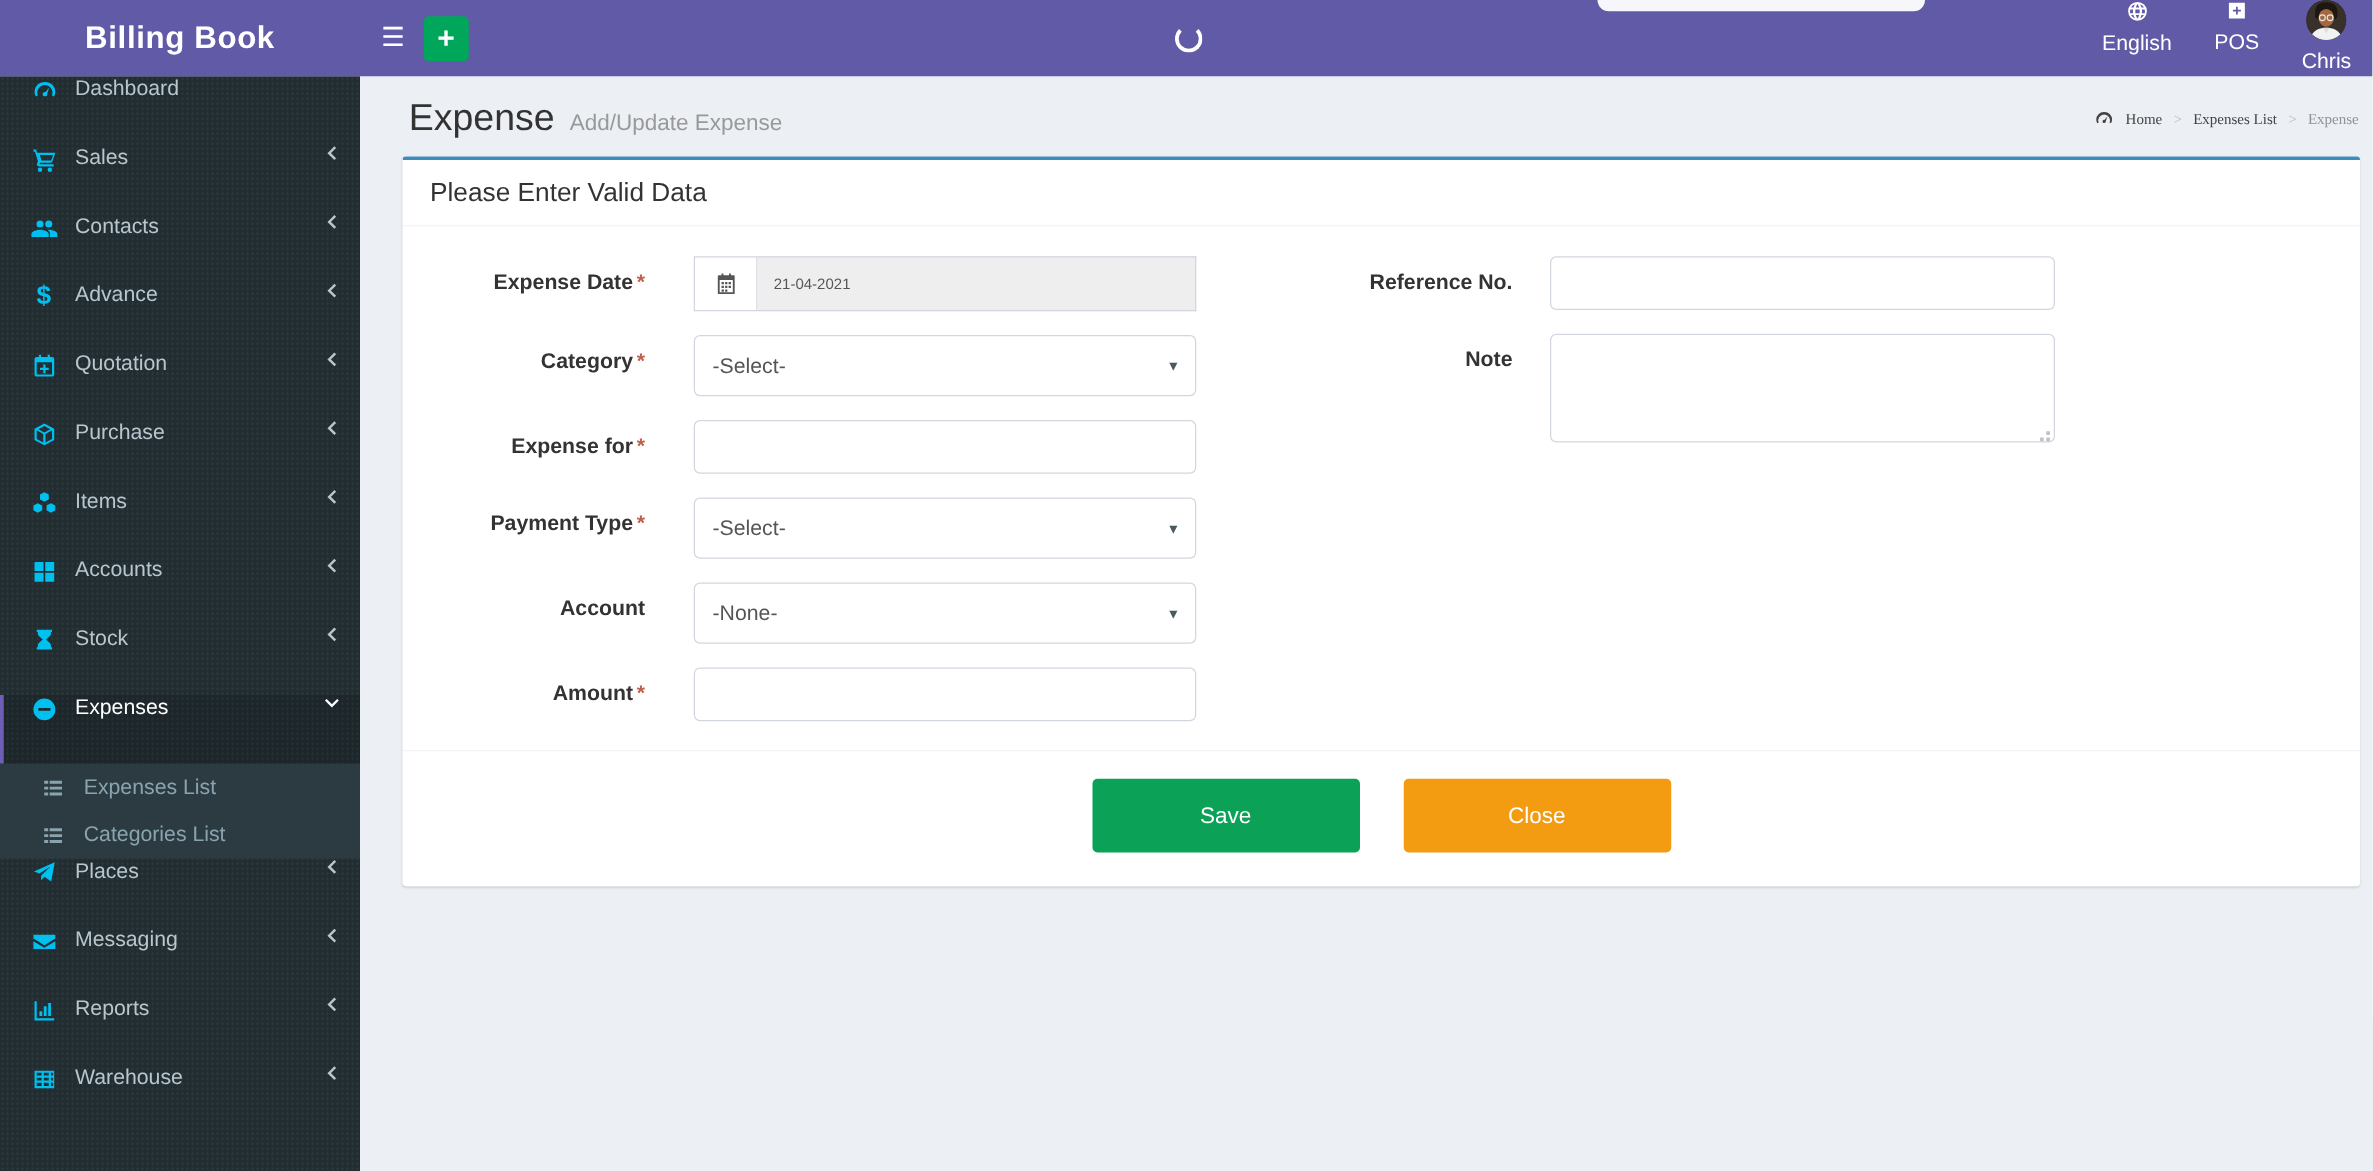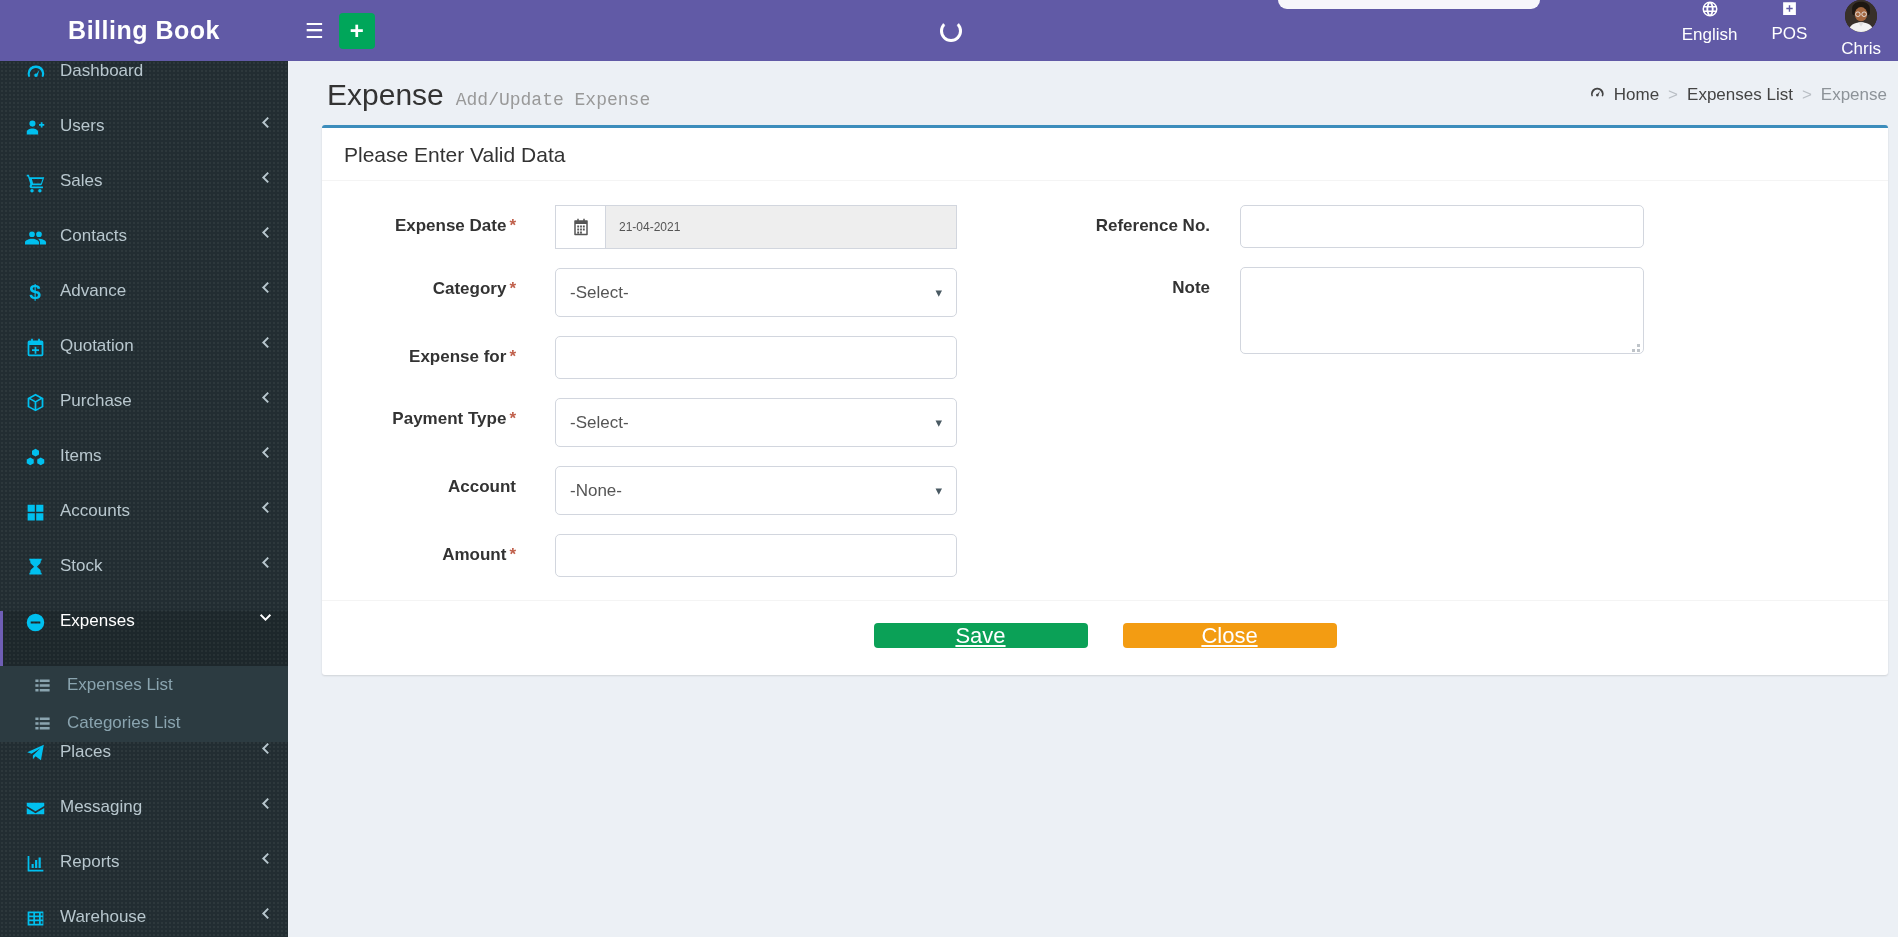--- a/index.html
+++ b/index.html
@@ -43,22 +43,22 @@
   .submenu{background:#2c3b41;}
   .sub-item{height:38px;display:flex;align-items:center;padding:0 16px 0 33px;color:#8aa4af;font-size:17px;cursor:pointer;}
   .sub-item .s-icon{width:22px;height:18px;margin-right:12px;color:#8aa4af;flex:0 0 22px;}
   .sub-item .s-icon svg{width:19px;height:19px;fill:currentColor;}
 
   
   .content{position:absolute;top:61px;left:288px;width:1610px;height:876px;background:#ecf0f5;margin-left:16px;}
   .content-header{display:flex;align-items:center;justify-content:space-between;padding:17px 27px 13px 23px;}
   .ch-left{display:flex;align-items:baseline;gap:12px;}
   .page-title{font-size:30px;color:#333;font-weight:normal;}
-  .page-subtitle{font-size:18px;color:#999;font-family:Liberation Mono, monospace;}
-  .breadcrumb{display:flex;gap:9px;font-size:17px;color:#444;}
+  .page-subtitle{font-size:18px;color:#999;}
+  .breadcrumb{display:flex;align-items:center;gap:9px;font-size:12px;color:#444;font-family:Liberation Serif, serif;}
   .breadcrumb .crumb{color:#444;cursor:pointer;}
   .breadcrumb .sep{color:#b9bec4;}
   .breadcrumb .current{color:#8d9399;}
   .bc-icon svg{width:16px;height:16px;fill:#444;display:block;}
 
   
   .panel{margin:0 26px 0 18px;background:#fff;border-top:3px solid var(--accent-blue);border-radius:3px;box-shadow:0 1px 2px rgba(0,0,0,.12);}
   .panel-heading{padding:15px 22px 13px;font-size:21px;color:#333;border-bottom:1px solid #f4f4f4;}
   .form-cols{display:flex;padding:24px 0 4px;}
   .col-left{width:648px;}
@@ -80,21 +80,21 @@
   .text-input{width:100%;height:43px;border:1px solid #d2d6de;border-radius:5px;padding:0 14px;color:#555;font-size:17px;font-family:inherit;outline:none;background:#fff;}
   .note-wrap{position:relative;}
   .note-area{width:100%;height:87px;border:1px solid #d2d6de;border-radius:5px;padding:9px 14px;color:#555;font-size:17px;font-family:inherit;outline:none;resize:none;background:#fff;}
   .grip{position:absolute;right:4px;bottom:6px;width:10px;height:10px;}
   .grip i{position:absolute;width:3px;height:3px;background:#bfc4c9;}
   .grip i:nth-child(1){right:0;bottom:0;}
   .grip i:nth-child(2){right:5px;bottom:0;}
   .grip i:nth-child(3){right:0;bottom:5px;}
 
   .panel-footer{border-top:1px solid #f4f4f4;padding:22px 0 27px;display:flex;justify-content:center;gap:35px;}
-  .btn{width:214px;height:25px;border:none;border-radius:4px;color:#fff;font-size:22px;font-family:inherit;cursor:pointer;text-decoration:underline;}
+  .btn{width:214px;height:59px;border:none;border-radius:4px;color:#fff;font-size:18px;font-family:inherit;cursor:pointer;}
   .btn-save{background:var(--save-green);}
   .btn-close{background:var(--close-orange);}
 </style>
 </head>
 <body>
 
 <div class="topbar">
   <div class="brand">Billing Book</div>
   <div class="topbar-main">
     <div class="hamburger">☰</div>
@@ -140,33 +140,20 @@
 
   <div class="side-item">
     <span class="s-icon">
         <svg viewBox="0 0 24 24">
           <path d="M12 4a9 9 0 0 0-9 9c0 1.6.4 3.1 1.2 4.4l1.7-1A7 7 0 1 1 19 16.4l1.7 1c.8-1.3 1.3-2.8 1.3-4.4a9 9 0 0 0-9-9zm4.5 5.1l-3.4 4.2a2 2 0 1 0 1.4 1.5l2-5.7z"></path>
         </svg>
       </span>
     <span>Dashboard</span>
   </div>
 
-  <div class="side-item">
-    <span class="s-icon">
-        <svg viewBox="0 0 24 24">
-          <path d="M8.5 11a3.5 3.5 0 1 0 0-7 3.5 3.5 0 0 0 0 7zm0 2C5.2 13 2 14.7 2 17v3h13v-3c0-2.3-3.2-4-6.5-4zM18 8V6h2v2h2v2h-2v2h-2v-2h-2V8h2z"></path>
-        </svg>
-      </span>
-    <span>Users</span>
-    <span class="chev">
-        <svg viewBox="0 0 12 12">
-          <path d="M8.5 1.5L4 6l4.5 4.5"></path>
-        </svg>
-      </span>
-  </div>
 
   <div class="side-item">
     <span class="s-icon">
         <svg viewBox="0 0 24 24">
           <path d="M2 3h2.5l.8 3H22l-2.6 7.6c-.2.8-1 1.4-1.9 1.4H8.1l-.5 1.5h12.9v2H7.2c-1.4 0-2.4-1.4-1.9-2.7l.8-2L3.4 5H2V3zm5.9 5l1.4 5h8.9L20 8H7.9zM8 19.5a2 2 0 1 1 0 4 2 2 0 0 1 0-4zm9 0a2 2 0 1 1 0 4 2 2 0 0 1 0-4z"></path>
         </svg>
       </span>
     <span>Sales</span>
     <span class="chev">
         <svg viewBox="0 0 12 12">

